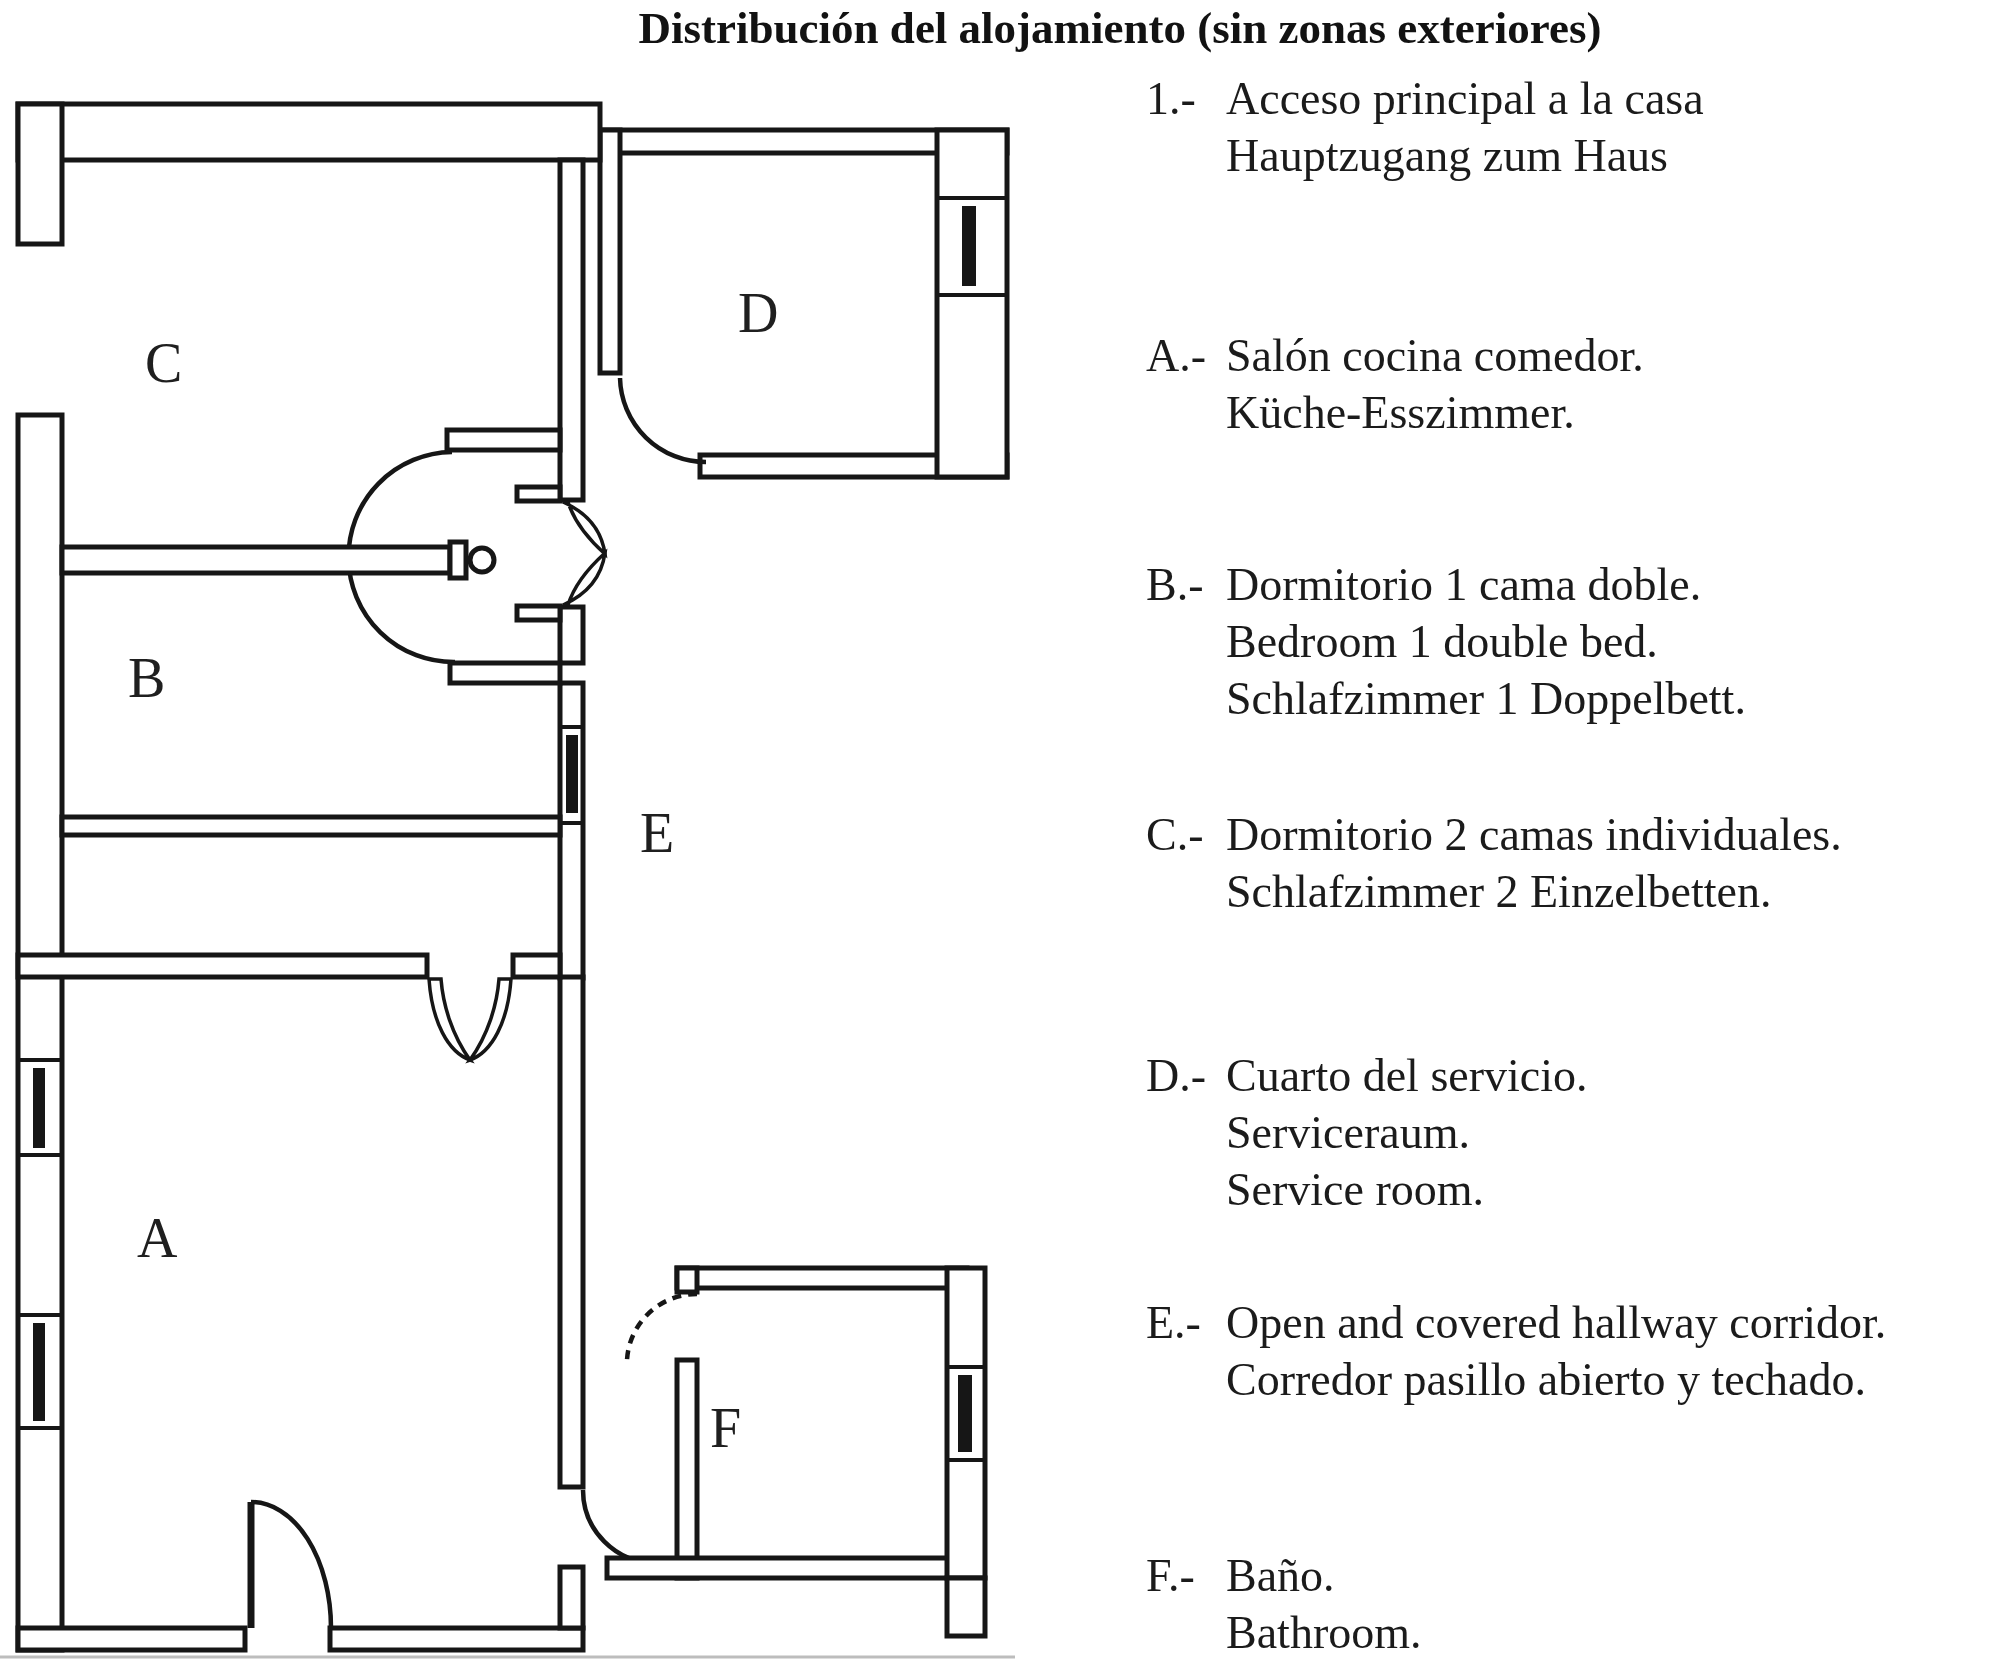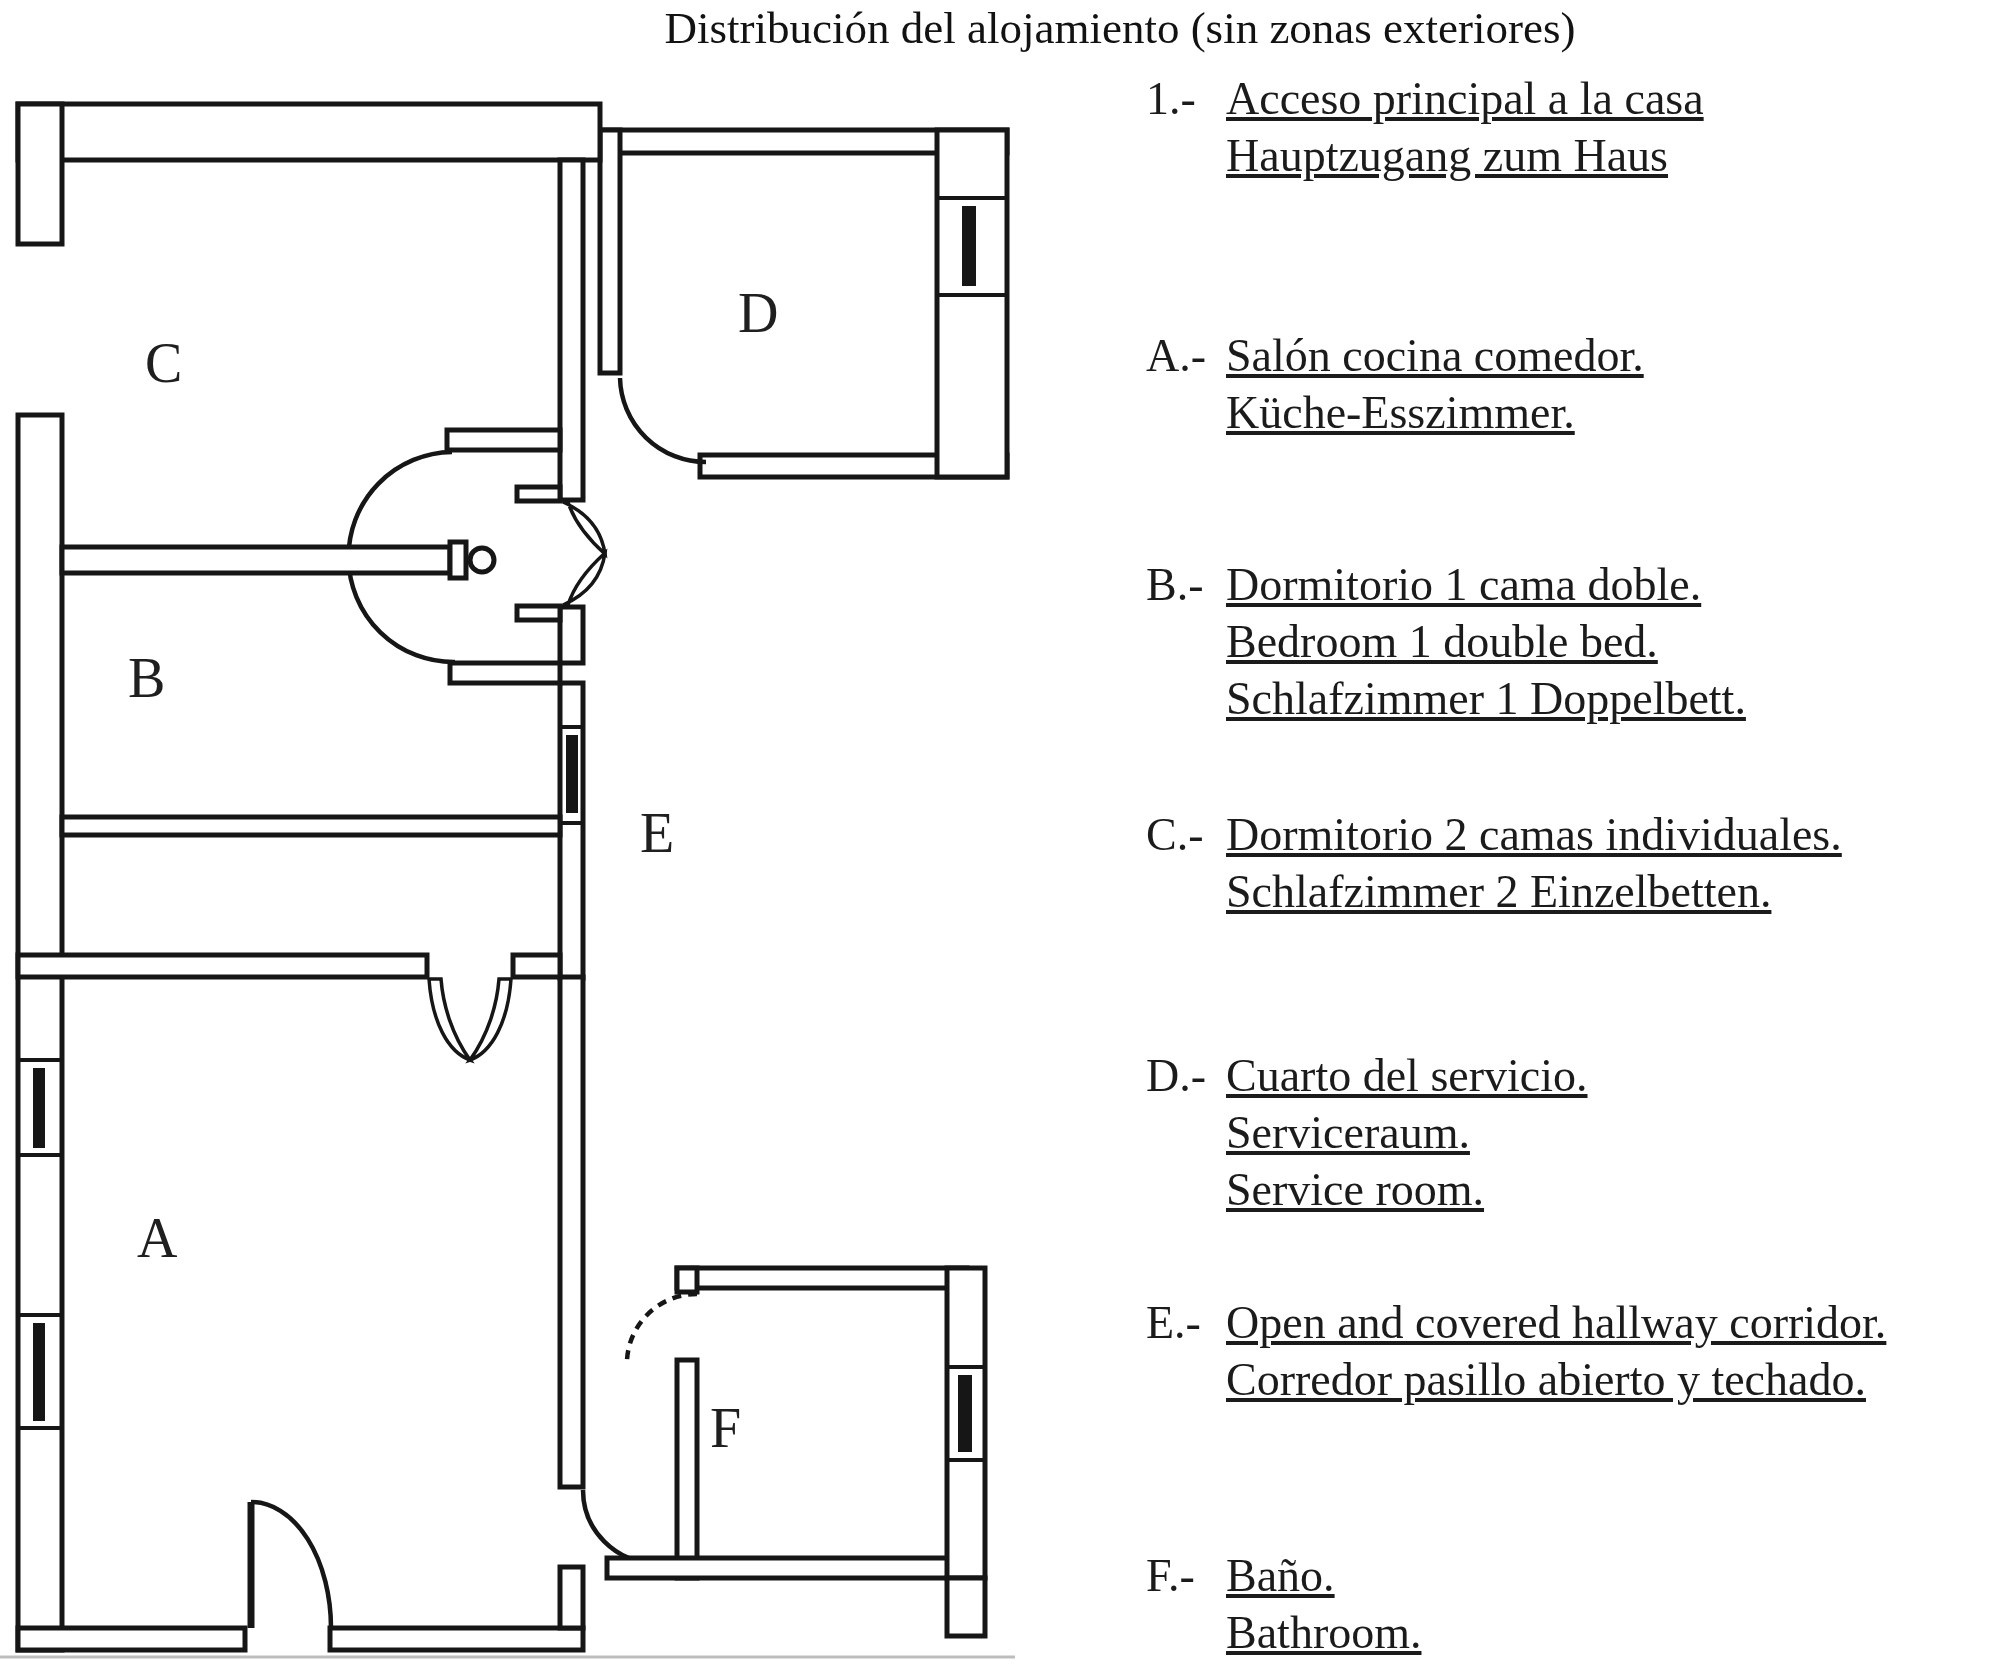--- a/index.html
+++ b/index.html
@@ -1,24 +1,24 @@
 <!DOCTYPE html>
 <html><head>
 <meta charset="utf-8">
 <style>
   html,body{margin:0;padding:0;background:#fff;}
   .canvas{position:relative;width:2000px;height:1668px;background:#ffffff;overflow:hidden;
           font-family:"Liberation Serif", serif;}
   .title{position:absolute;left:420px;top:2px;width:1400px;text-align:center;
-         font-weight:normal;font-size:45px;color:#121212;letter-spacing:0px;}
+         font-weight:bold;font-size:45px;color:#121212;letter-spacing:0px;}
   .plan-svg{position:absolute;left:0;top:0;}
   .lg{position:absolute;left:1146px;display:flex;align-items:flex-start;
       font-size:46px;line-height:57px;color:#1b1b1b;white-space:nowrap;}
   .lg-key{flex:0 0 80px;}
-  .lg-lines span{display:block;text-decoration:underline;}
+  .lg-lines span{display:block;}
   
   .w{fill:#ffffff;stroke:#161616;stroke-width:5;}
   .thin{stroke:#161616;stroke-width:4;fill:none;}
   .arc{stroke:#161616;stroke-width:4.5;fill:none;}
   .arcd{stroke:#161616;stroke-width:4.5;fill:none;stroke-dasharray:9 7;}
   .leaf{fill:#ffffff;stroke:#161616;stroke-width:3.5;}
   .bar{fill:#161616;stroke:none;}
   .rlabel{font-family:"Liberation Serif", serif;font-size:56px;fill:#1f1f1f;}
   .ground{stroke:#bdbdbd;stroke-width:3;}
 </style>

